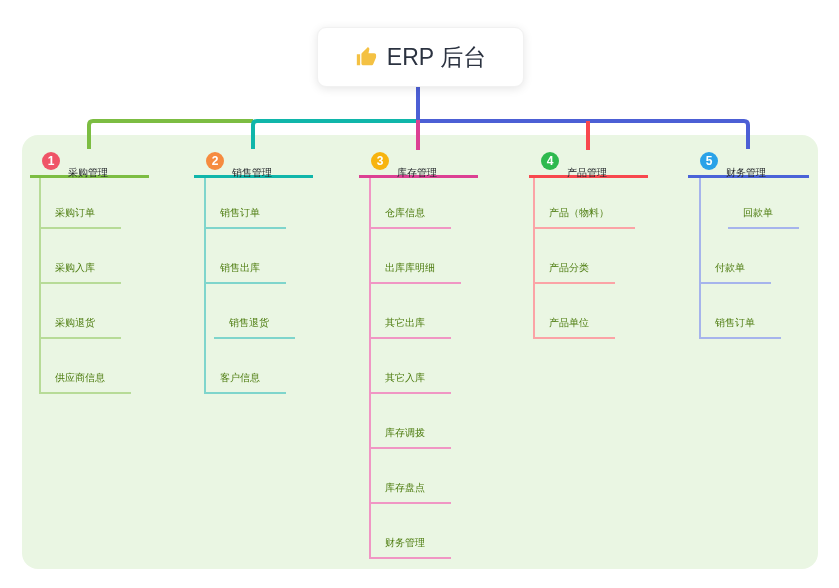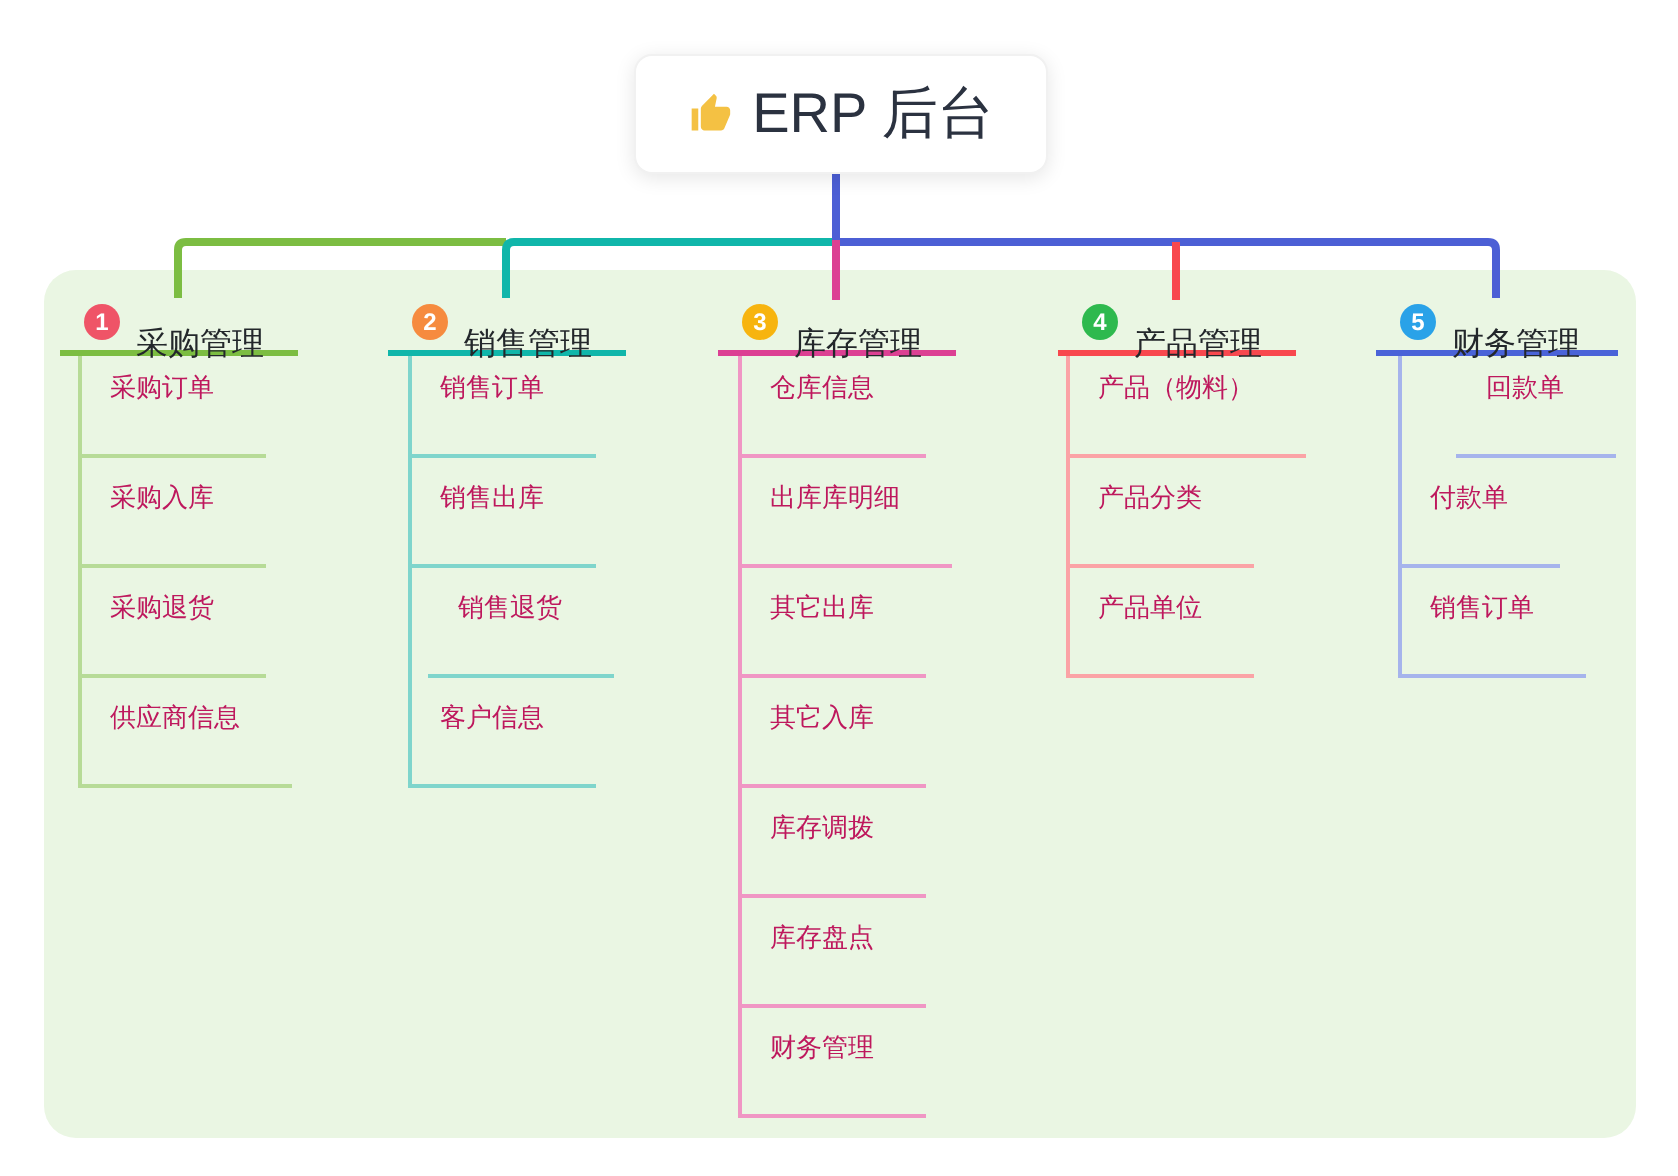--- a/index.html
+++ b/index.html
@@ -10,40 +10,40 @@
   }
   .panel{
     position:absolute;left:22px;top:135px;width:796px;height:434px;
     border-radius:16px;
   }
   .root{
     position:absolute;left:317px;top:27px;width:205px;height:58px;
     background:#ffffff;border:1px solid #f1f1f1;border-radius:9px;
     box-shadow:0 2px 10px rgba(0,0,0,0.10);
     display:flex;align-items:center;justify-content:center;gap:10px;
-    font-size:28px;font-weight:500;color:#2b3240;z-index:3;
+    font-size:23px;font-weight:500;color:#2b3240;z-index:3;
   }
   .root .thumb{display:flex;align-items:center;}
   svg.wires{position:absolute;left:0;top:0;z-index:1;}
   .branch-head{
     position:absolute;top:146px;height:32px;box-sizing:border-box;
     border-bottom:3px solid;display:flex;align-items:center;gap:8px;
     padding-left:12px;z-index:2;
   }
   .badge{
     width:18px;height:18px;border-radius:50%;flex:0 0 auto;
     display:flex;align-items:center;justify-content:center;
     color:#ffffff;font-size:12px;font-weight:bold;line-height:1;
   }
-  .branch-label{font-size:16px;color:#23272b;white-space:nowrap;margin-top:24px;}
+  .branch-label{font-size:10px;color:#23272b;white-space:nowrap;margin-top:24px;}
   .vline{position:absolute;width:2px;z-index:1;}
   .child-item{
     position:absolute;height:26px;box-sizing:border-box;
     border-bottom:2px solid;display:flex;align-items:flex-end;
-    padding:0 26px 24px 15px;font-size:13px;color:#be185d;
+    padding:0 26px 7px 15px;font-size:10px;color:#4d7c0f;
     white-space:nowrap;z-index:2;
   }
 </style>
 </head>
 <body>
 
 <div id="stage">
 
   <div class="panel" style="background: rgb(234, 246, 227);"></div>
 

